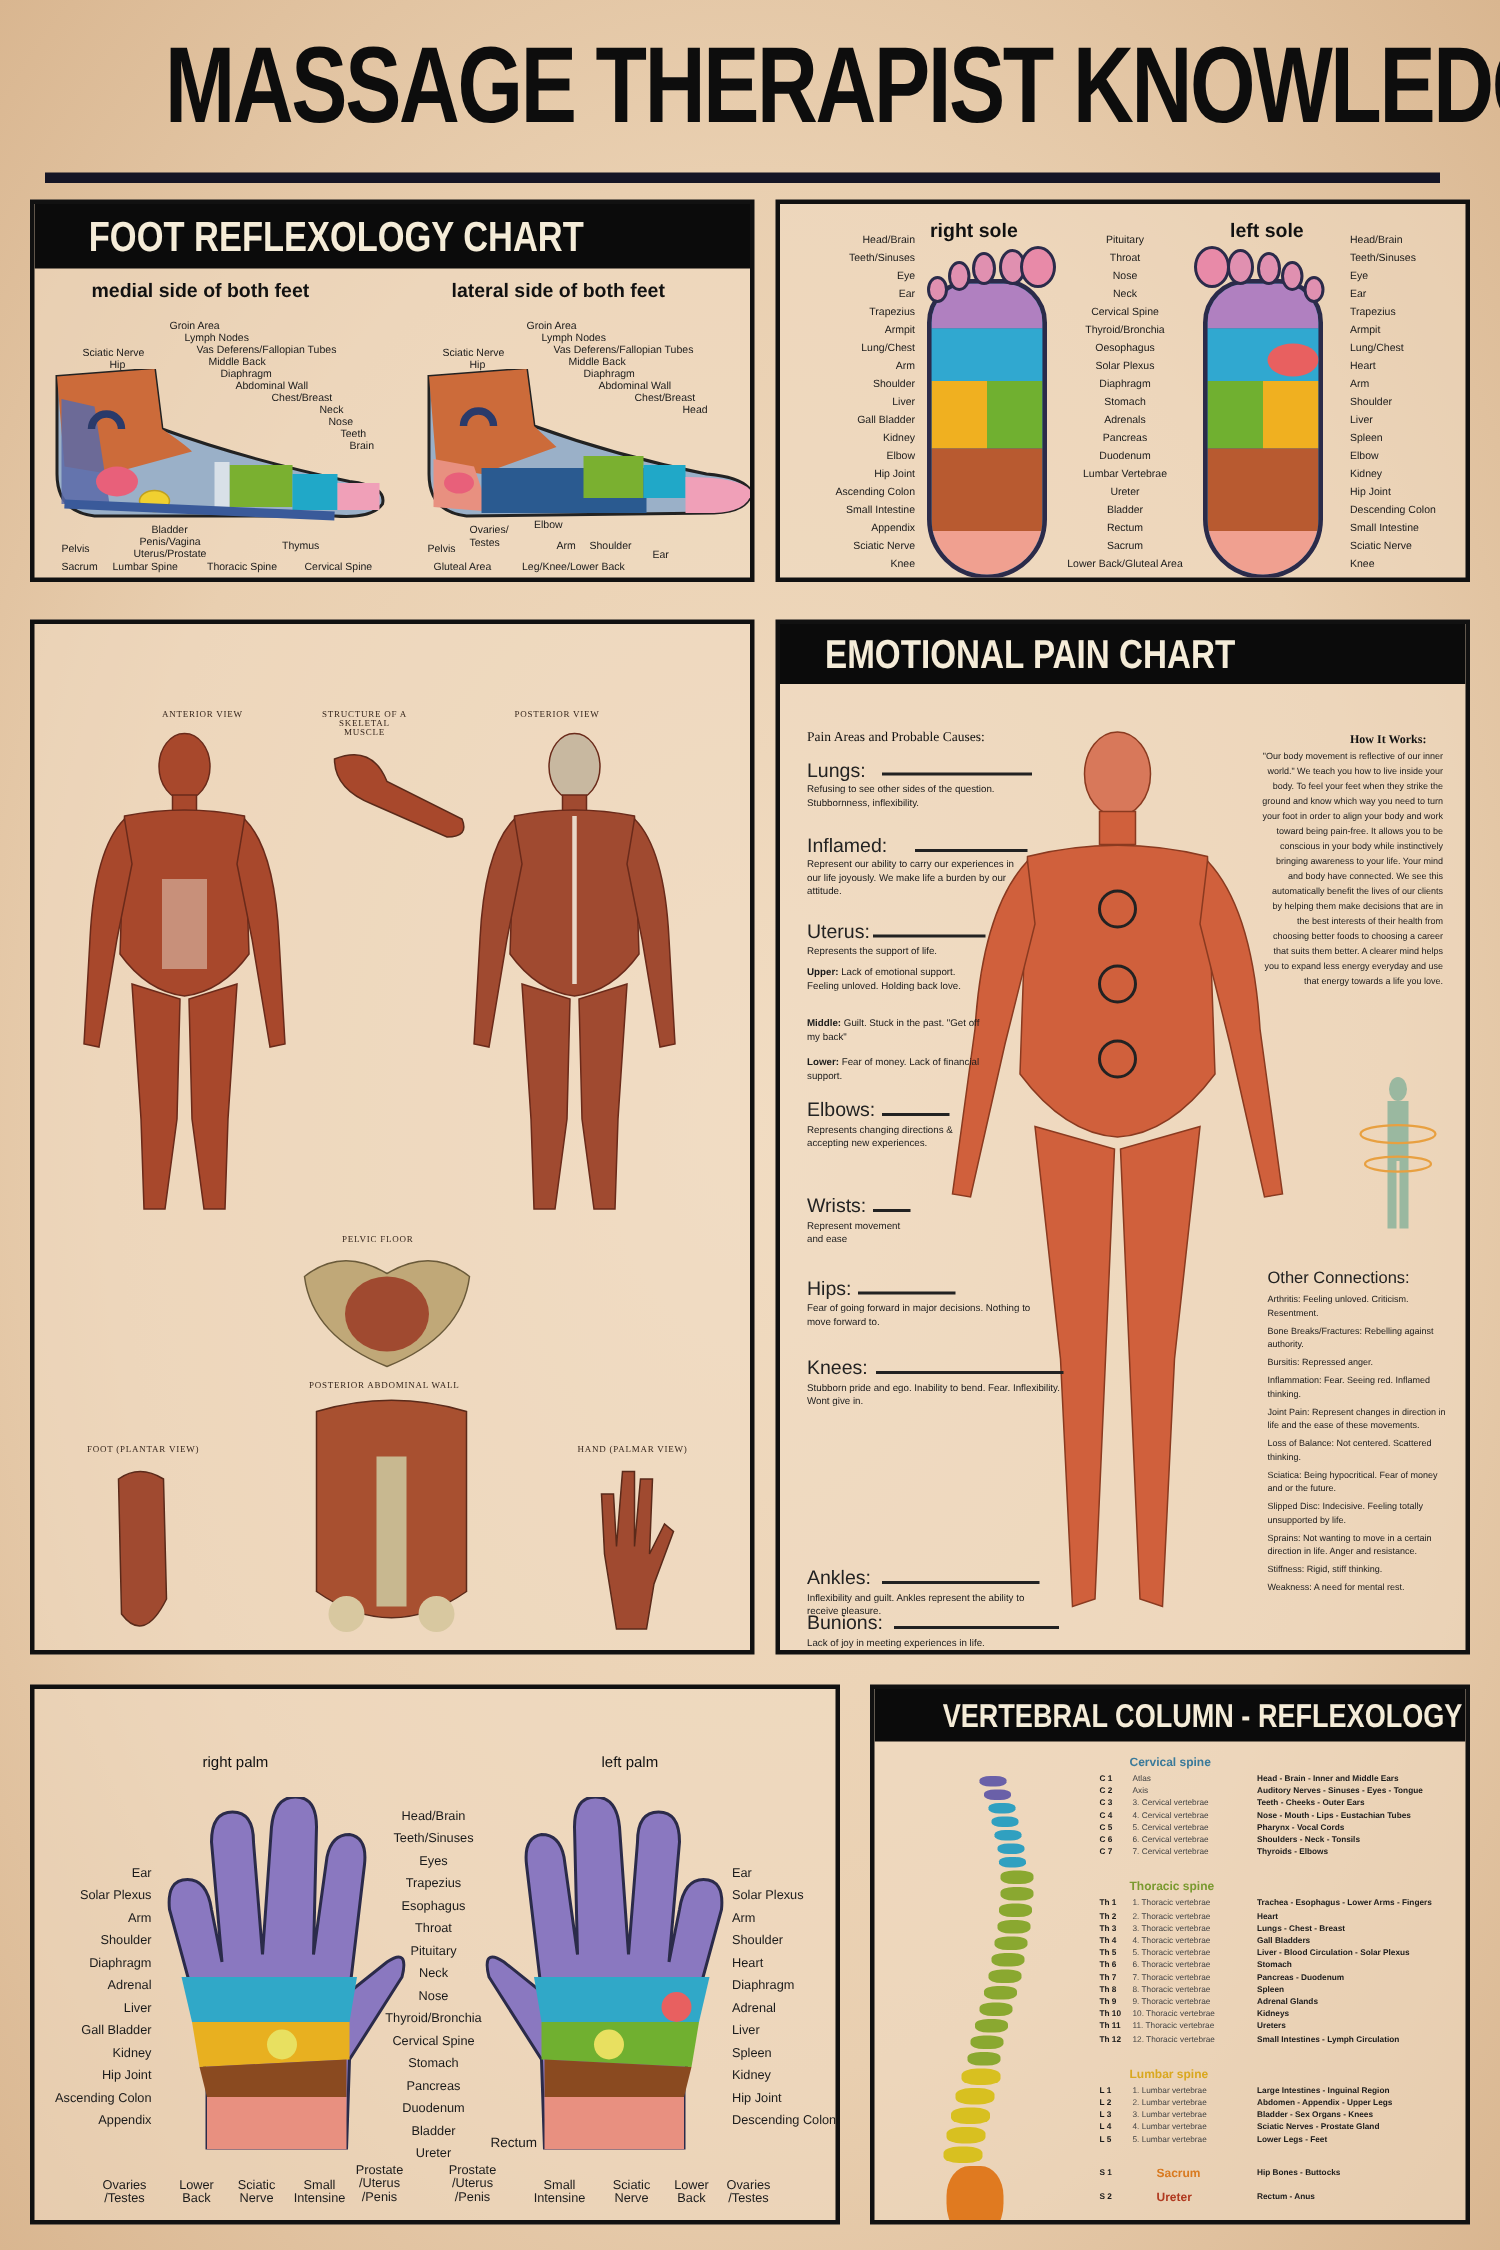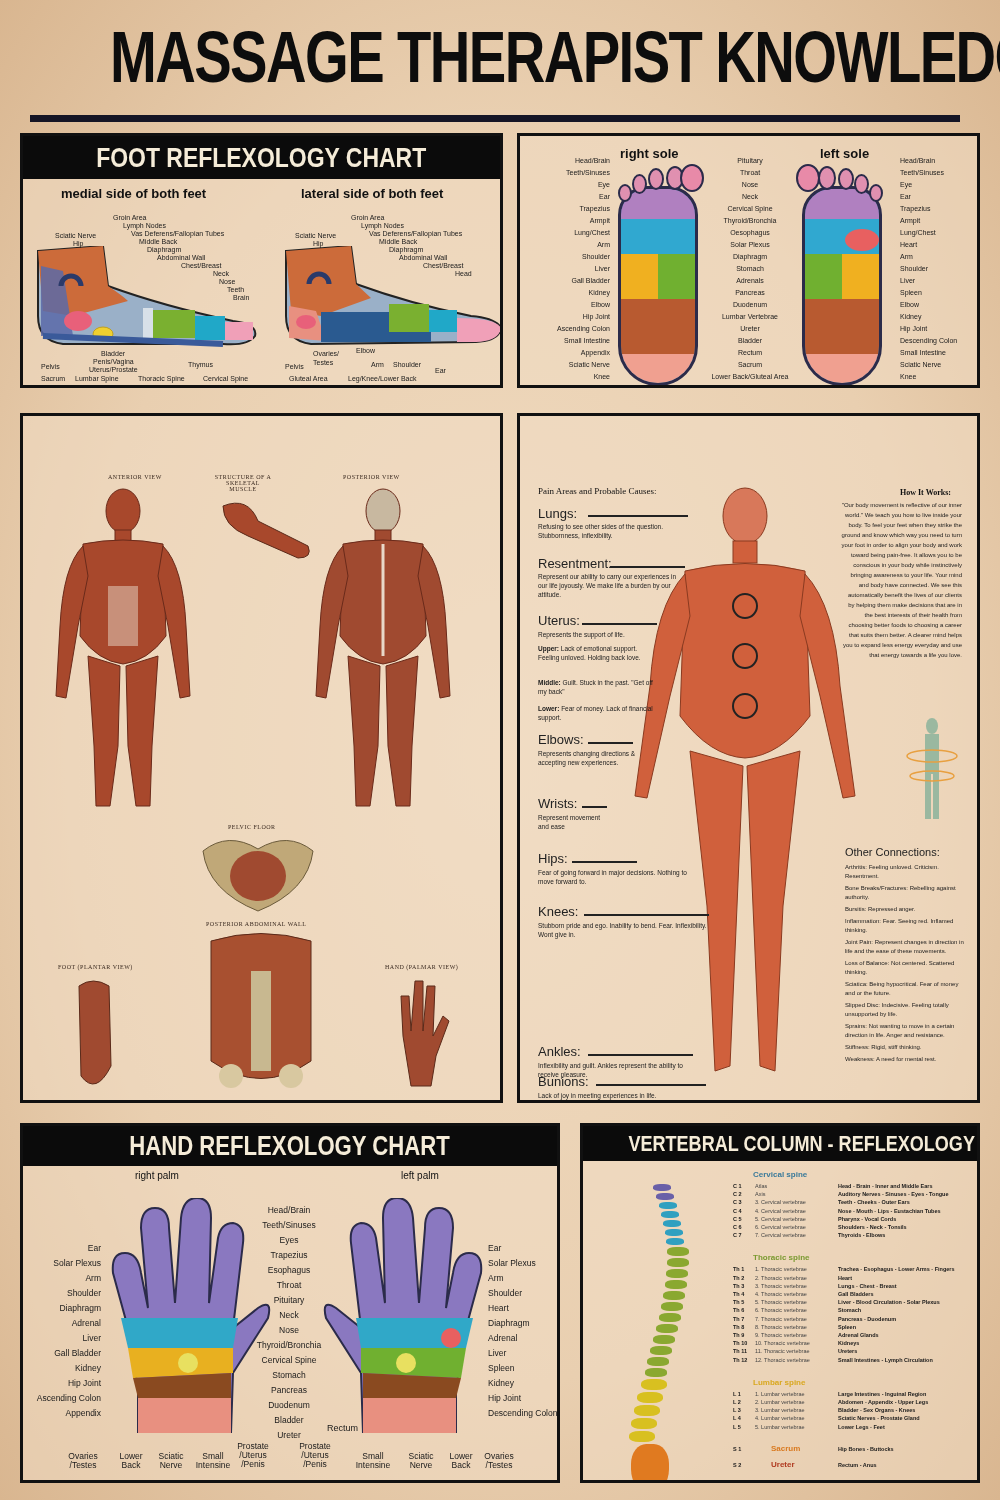--- a/index.html
+++ b/index.html
@@ -12,21 +12,21 @@
   }
   .title {
     position: absolute; left: 0; top: 12px; width: 1000px; text-align: center;
     font-family: "Liberation Sans", sans-serif; font-weight: 900; font-size: 72px;
     letter-spacing: -2px; transform: scaleX(0.78); transform-origin: center;
     color: #0d0d0d; white-space: nowrap; line-height: 90px;
   }
   .title-rule { position: absolute; left: 30px; top: 115px; width: 930px; height: 7px; background: #151525; }
   .panel { position: absolute; border: 3px solid #111; background: rgba(240,220,196,0.55); overflow: hidden; }
   .panel-head {
-    background: #0b0b0b; color: #f5ecd8; text-align: center; font-weight: 700;
+    background: #0b0b0b; color: #f5ecd8; font-weight: 700;
     font-family: "Liberation Sans", sans-serif; white-space: nowrap; overflow: hidden;
   }
   .panel-head span { display: inline-block; transform: scaleX(0.82); transform-origin: center; }
   .lbl { position: absolute; font-size: 7px; line-height: 9px; color: #1a1a1a; white-space: nowrap; }
   .sub { position: absolute; font-weight: 700; font-size: 13px; color: #111; white-space: nowrap; }
   .serif-cap { position: absolute; font-family: "Liberation Serif", serif; font-size: 6px; color: #3a2a20; letter-spacing: 0.5px; white-space: nowrap; }
   .sole { position: absolute; border: 3px solid #2b2b4a; border-radius: 40px 40px 55px 55px; overflow: hidden; }
   .band { position: absolute; left: 0; width: 100%; }
   
   .em-title { position: absolute; font-size: 13px; color: #222; white-space: nowrap; }
@@ -276,20 +276,21 @@
   <svg style="position:absolute;left:48px;top:560px;" width="45" height="120" viewBox="0 0 45 120">
     <path d="M8 10 Q22 0 38 10 L40 90 Q25 120 10 100 Z" fill="#a04a30" stroke="#5a2a1a"></path>
   </svg>
 
   <svg style="position:absolute;left:368px;top:560px;" width="60" height="120" viewBox="0 0 60 120">
     <path d="M12 60 L10 20 L18 20 L20 55 L24 5 L32 5 L32 55 L36 10 L44 10 L42 60 L52 40 L58 45 L45 80 L40 110 L20 110 Z" fill="#a04a30" stroke="#5a2a1a"></path>
   </svg>
 </div>
 
 <div class="panel" style="left:517px;top:413px;width:463px;height:690px;">
+  <div class="panel-head" style="height:40px;line-height:40px;font-size:27px;"><span>EMOTIONAL PAIN CHART</span></div>
   <div style="position:absolute;left:18px;top:70px;font-family:'Liberation Serif',serif;font-size:9px;">Pain Areas and Probable Causes:</div>
 
   <svg style="position:absolute;left:95px;top:70px;" width="260" height="610" viewBox="0 0 260 610">
     <g fill="#d0603c" stroke="#8a3a20" stroke-width="1">
       <ellipse cx="130" cy="30" rx="22" ry="28" fill="#d8785a"></ellipse>
       <rect x="118" y="55" width="24" height="22"></rect>
       <path d="M70 85 Q130 70 190 85 L195 230 Q165 270 130 272 Q95 270 65 230 Z"></path>
       <path d="M70 88 Q40 120 35 200 L20 310 L32 312 L55 210 L75 130 Z"></path>
       <path d="M190 88 Q220 120 225 200 L240 310 L228 312 L205 210 L185 130 Z"></path>
       <path d="M75 265 L128 280 L122 420 L115 580 L100 585 L92 420 Z"></path>
@@ -306,21 +307,21 @@
     <rect x="20" y="58" width="6" height="45" fill="#9ab8a0"></rect>
     <rect x="28" y="58" width="6" height="45" fill="#9ab8a0"></rect>
     <ellipse cx="27" cy="40" rx="25" ry="6" fill="none" stroke="#e8a040" stroke-width="1.5"></ellipse>
     <ellipse cx="27" cy="60" rx="22" ry="5" fill="none" stroke="#e8a040" stroke-width="1.5"></ellipse>
   </svg>
 
   <div class="em-title" style="left:18px;top:90px;">Lungs:</div>
   <div class="em-line" style="left:68px;top:99px;width:100px;"></div>
   <div class="em-desc" style="left:18px;top:106px;width:130px;">Refusing to see other sides of the question. Stubbornness, inflexibility.</div>
 
-  <div class="em-title" style="left:18px;top:140px;">Resentment:</div>
+  <div class="em-title" style="left:18px;top:140px;">Inflamed:</div>
   <div class="em-line" style="left:90px;top:150px;width:75px;"></div>
   <div class="em-desc" style="left:18px;top:156px;width:140px;">Represent our ability to carry our experiences in our life joyously. We make life a burden by our attitude.</div>
 
   <div class="em-title" style="left:18px;top:197px;">Uterus:</div>
   <div class="em-line" style="left:62px;top:207px;width:75px;"></div>
   <div class="em-desc" style="left:18px;top:214px;width:140px;">Represents the support of life.</div>
   <div class="em-desc" style="left:18px;top:228px;width:120px;"><b>Upper:</b> <span>Lack of emotional support. Feeling unloved. Holding back love.</span></div>
   <div class="em-desc" style="left:18px;top:262px;width:120px;"><b>Middle:</b> <span>Guilt. Stuck in the past. "Get off my back"</span></div>
   <div class="em-desc" style="left:18px;top:288px;width:120px;"><b>Lower:</b> <span>Fear of money. Lack of financial support.</span></div>
 
@@ -361,21 +362,20 @@
       <div style="margin-bottom:3px;">Loss of Balance: Not centered. Scattered thinking.</div>
       <div style="margin-bottom:3px;">Sciatica: Being hypocritical. Fear of money and or the future.</div>
       <div style="margin-bottom:3px;">Slipped Disc: Indecisive. Feeling totally unsupported by life.</div>
       <div style="margin-bottom:3px;">Sprains: Not wanting to move in a certain direction in life. Anger and resistance.</div>
       <div style="margin-bottom:3px;">Stiffness: Rigid, stiff thinking.</div>
       <div style="margin-bottom:3px;">Weakness: A need for mental rest.</div>
     </div>
 </div>
 
 <div class="panel" style="left:20px;top:1123px;width:540px;height:360px;">
-  <div class="panel-head" style="height:40px;line-height:40px;font-size:27px;"><span>HAND REFLEXOLOGY CHART</span></div>
   <div class="sub" style="left:112px;top:44px;font-size:10px;font-weight:400;">right palm</div>
   <div class="sub" style="left:378px;top:44px;font-size:10px;font-weight:400;">left palm</div>
 
   <svg style="position:absolute;left:80px;top:72px;" width="170" height="235" viewBox="0 0 170 235">
     <path d="M25 130 L10 75 Q8 55 22 55 Q35 55 38 75 L45 110 L38 30 Q38 10 52 10 Q66 10 66 30 L72 105 L78 20 Q80 0 94 0 Q108 0 108 20 L106 105 L115 40 Q118 25 130 25 Q142 27 140 45 L130 130 L155 110 Q170 100 165 120 L130 175 L128 235 L35 235 L35 190 Z" fill="#8a78c0" stroke="#2b2b4a" stroke-width="2"></path>
     <path d="M18 120 L135 120 L130 150 L25 150 Z" fill="#30a8c8"></path>
     <path d="M25 150 L130 150 L130 175 L30 180 Z" fill="#e8b020"></path>
     <path d="M30 180 L128 175 L128 200 L35 200 Z" fill="#8a4a20"></path>
     <path d="M35 200 L128 200 L128 235 L35 235 Z" fill="#e89080"></path>
     <circle cx="85" cy="165" r="10" fill="#e8e060"></circle>

